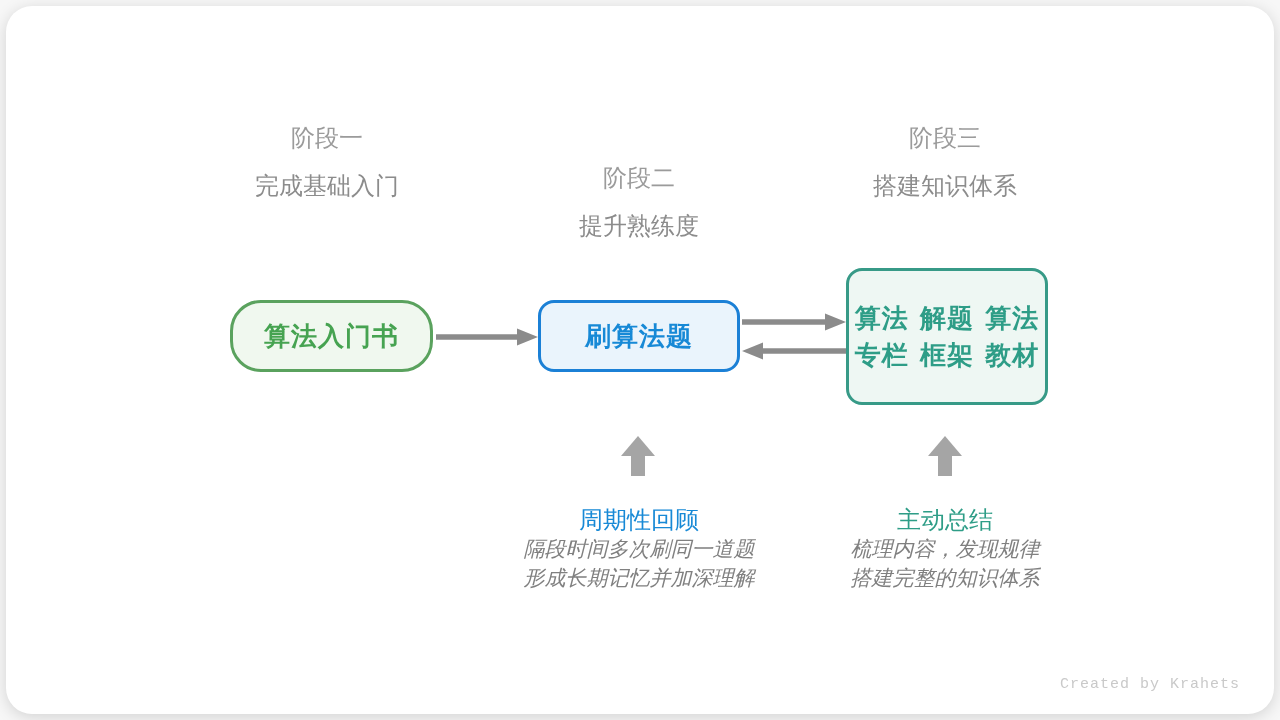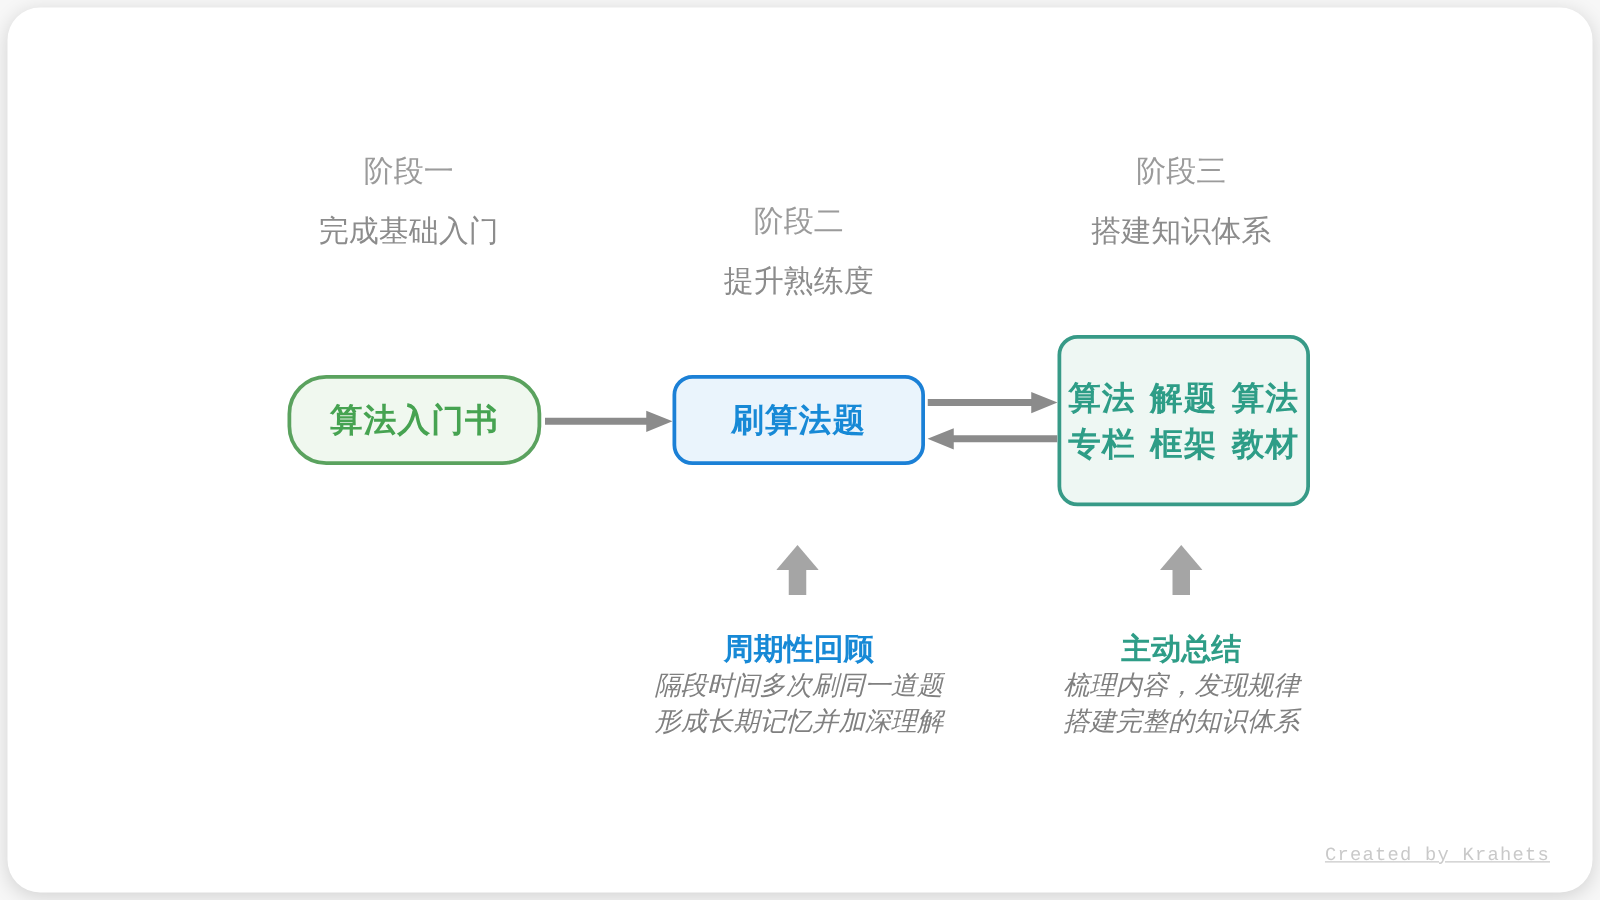--- a/index.html
+++ b/index.html
@@ -80,39 +80,38 @@
   .method {
     position: absolute;
     top: 506px;
     width: 320px;
     text-align: center;
   }
   .method-1 { left: 479px; }
   .method-2 { left: 785px; }
   .method-title {
     font-size: 24px;
-    font-weight: bold;
+    font-weight: normal;
     line-height: 28px;
   }
   .method-1 .method-title { color: var(--blue-text, #1789d6); }
   .method-2 .method-title { color: var(--teal-text, #2e9d87); }
   .method-desc {
     font-size: 21px;
     line-height: 29px;
     color: var(--desc-gray, #808080);
     font-style: italic;
   }
   .credit {
     position: absolute;
     right: 40px; top: 676px;
     font-family: "Liberation Mono", monospace;
     font-size: 15px;
     color: var(--credit-gray, #c9c9c9);
     letter-spacing: 1px;
-    text-decoration: underline;
   }
 </style>
 </head>
 <body>
 
 <div class="card"></div>
 
 <div class="stage stage-1">
   <div class="stage-label">阶段一</div>
   <div class="stage-subtitle">完成基础入门</div>

